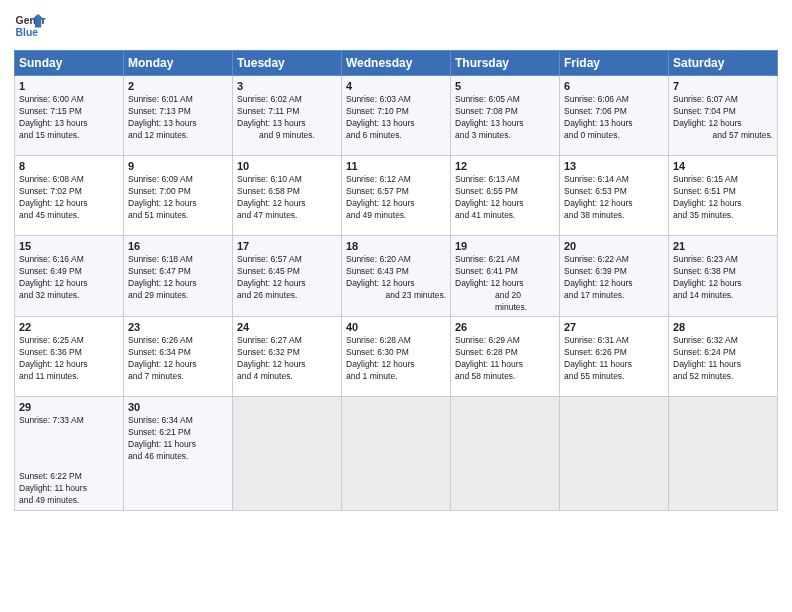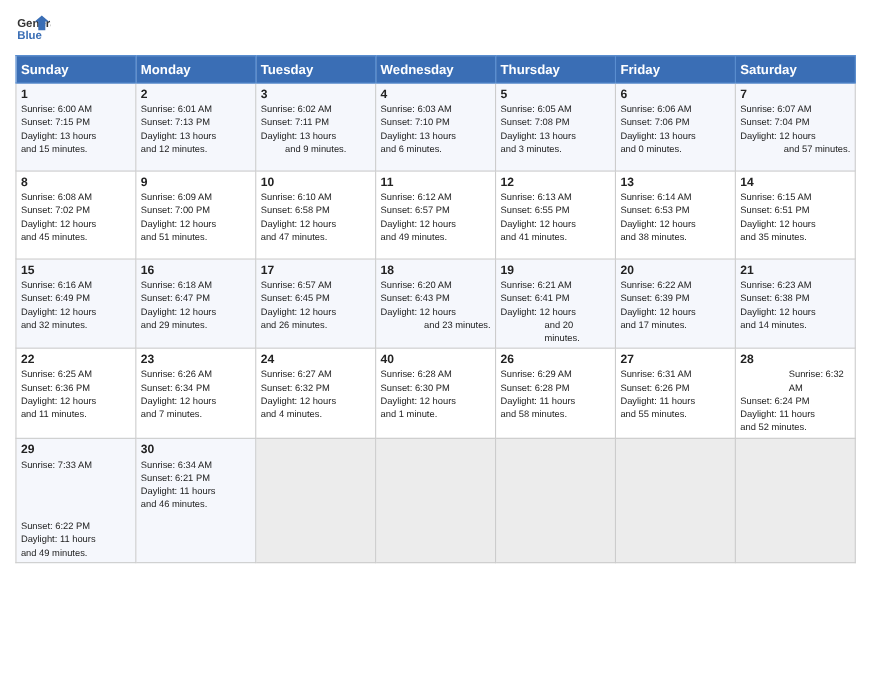--- a/index.html
+++ b/index.html
@@ -307,21 +307,21 @@
           </td>
           <td>
             <span class="day-num">27</span>
             <span style="display: block; line-height: 1.4;">Sunrise: 6:31 AM</span>
             <span style="display: block; line-height: 1.4;">Sunset: 6:26 PM</span>
             <span style="display: block; line-height: 1.4;">Daylight: 11 hours</span>
             <span style="display: block; line-height: 1.4;">and 55 minutes.</span>
           </td>
           <td>
             <span class="day-num">28</span>
-            <span style="display: block; line-height: 1.4; margin-left: 44px;">Sunrise: 6:32 AM</span>
+            <span style="display: block; line-height: 1.4;">Sunrise: 6:32 AM</span>
             <span style="display: block; line-height: 1.4;">Sunset: 6:24 PM</span>
             <span style="display: block; line-height: 1.4;">Daylight: 11 hours</span>
             <span style="display: block; line-height: 1.4;">and 52 minutes.</span>
           </td>
         </tr>
         <tr>
           <td>
             <span class="day-num">29</span>
             <span style="display: block; line-height: 1.4;">Sunrise: 7:33 AM</span>
             <span style="display: block; line-height: 1.4; margin-top: 44px;">Sunset: 6:22 PM</span>

